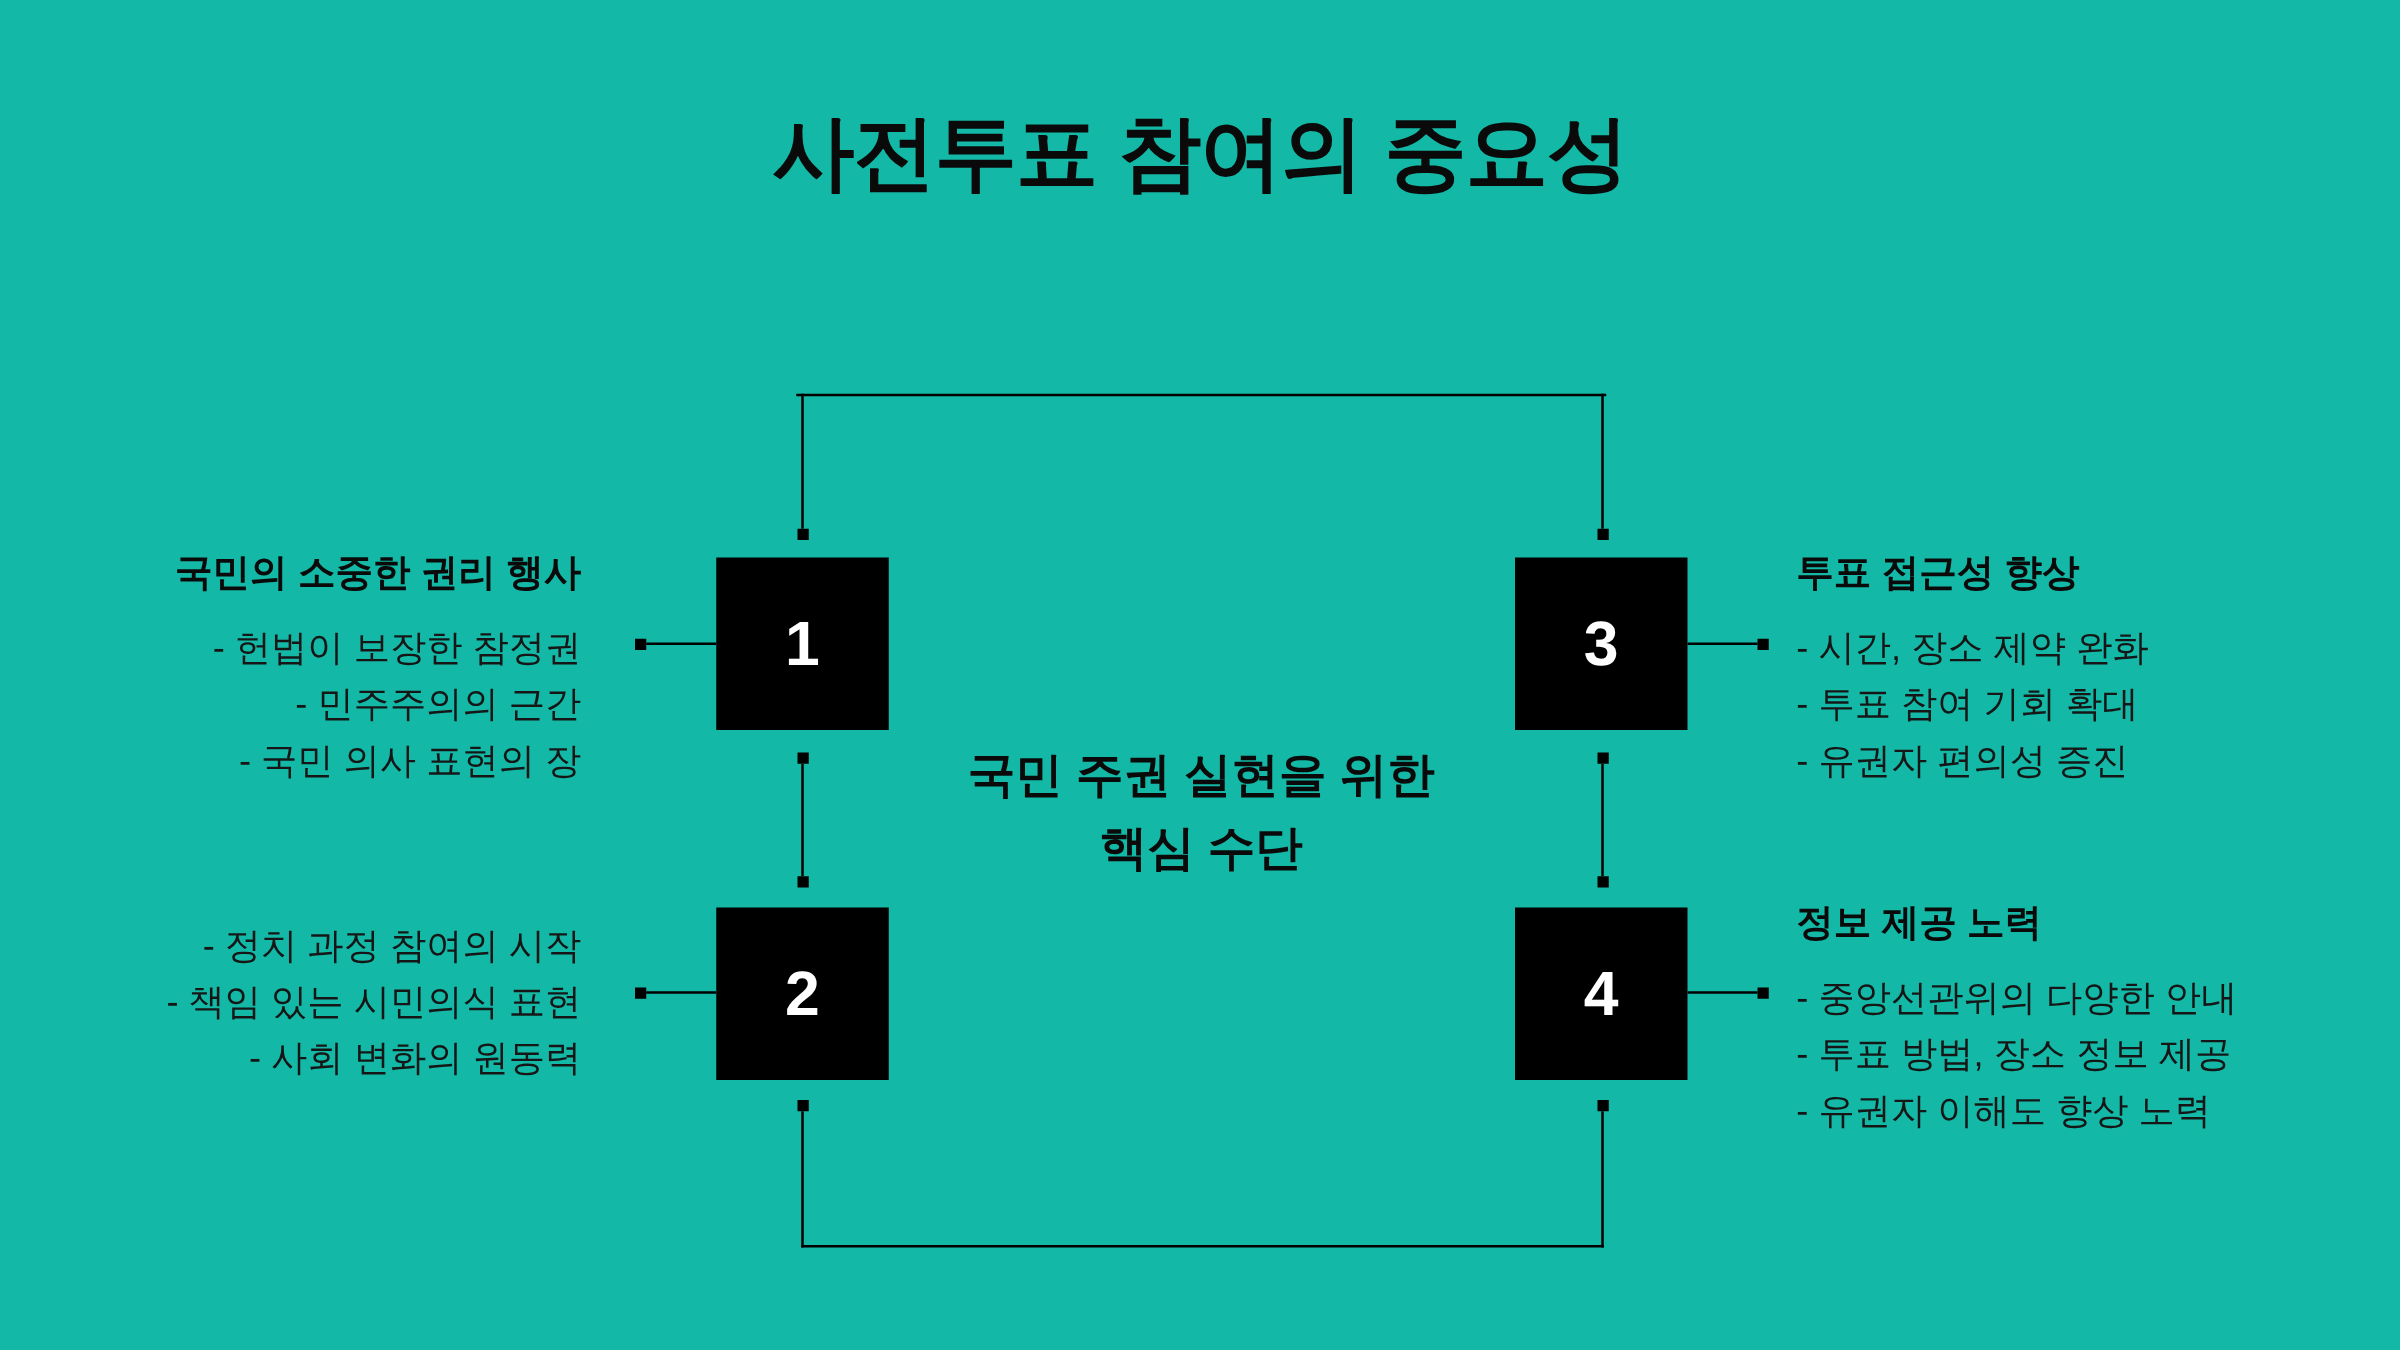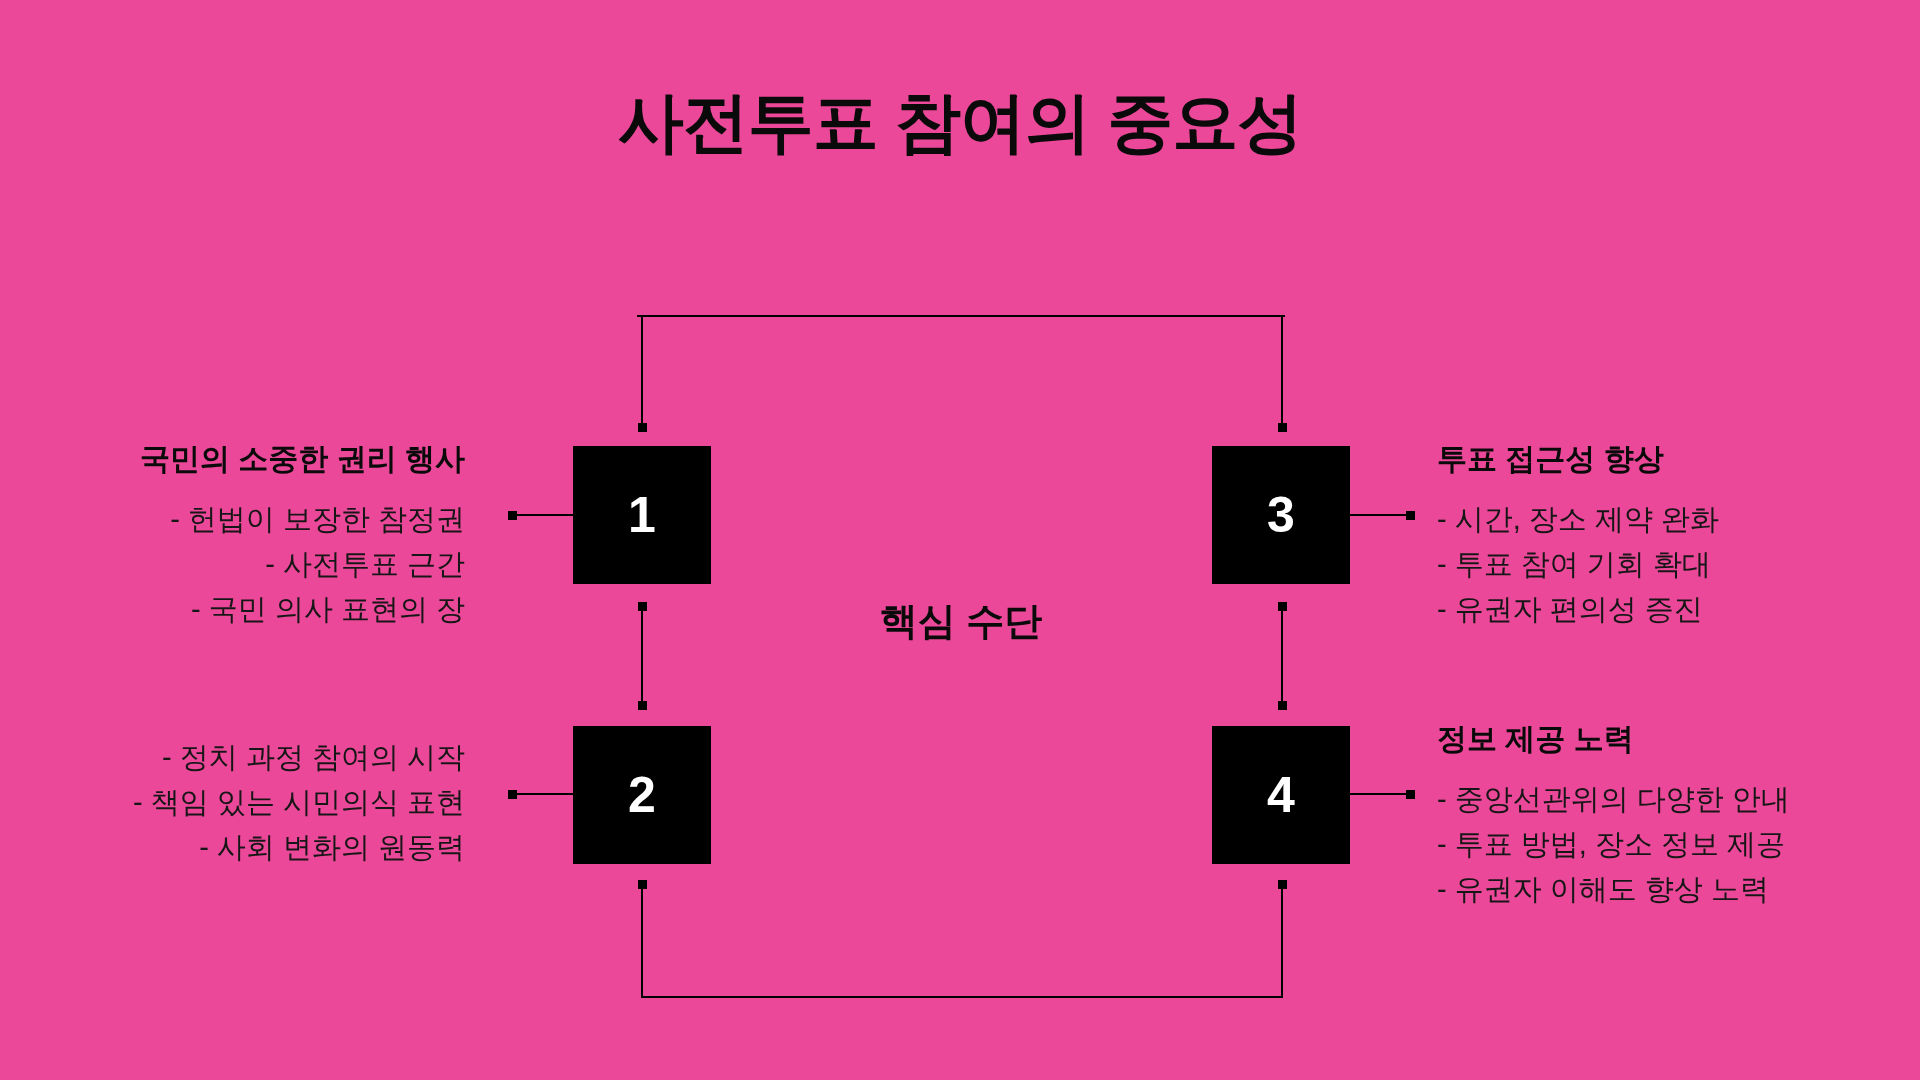--- a/index.html
+++ b/index.html
@@ -1,20 +1,20 @@
 <!DOCTYPE html>
 <html><head>
 <meta charset="utf-8">
 <style>
   html, body { margin: 0; padding: 0; background: #ffffff; }
   .stage {
     position: relative;
     width: 1920px;
     height: 1080px;
-    background: #ec4899;
+    background: #14b8a6;
     overflow: hidden;
     font-family: "Liberation Sans", "DejaVu Sans", sans-serif;
     color: #0a0a0a;
   }
 
   
   .slide-title {
     position: absolute;
     top: 78px;
     left: 0;
@@ -140,21 +140,21 @@
     <span class="num">3</span>
   </div>
   <div class="num-box box-4">
     <span class="num">4</span>
   </div>
 
   <div class="label-group left group-1">
     <div class="item-heading">국민의 소중한 권리 행사</div>
     <div class="item-bullets">
       <div class="item-bullet">- 헌법이 보장한 참정권</div>
-      <div class="item-bullet">- 사전투표 근간</div>
+      <div class="item-bullet">- 민주주의의 근간</div>
       <div class="item-bullet">- 국민 의사 표현의 장</div>
     </div>
   </div>
 
   <div class="label-group left group-2">
     <div class="item-bullets">
       <div class="item-bullet">- 정치 과정 참여의 시작</div>
       <div class="item-bullet">- 책임 있는 시민의식 표현</div>
       <div class="item-bullet">- 사회 변화의 원동력</div>
     </div>
@@ -172,16 +172,17 @@
   <div class="label-group right group-4">
     <div class="item-heading">정보 제공 노력</div>
     <div class="item-bullets">
       <div class="item-bullet">- 중앙선관위의 다양한 안내</div>
       <div class="item-bullet">- 투표 방법, 장소 정보 제공</div>
       <div class="item-bullet">- 유권자 이해도 향상 노력</div>
     </div>
   </div>
 
   <div class="center-label">
+    <div>국민 주권 실현을 위한</div>
     <div>핵심 수단</div>
   </div>
 
 </div>
 
 </body></html>

